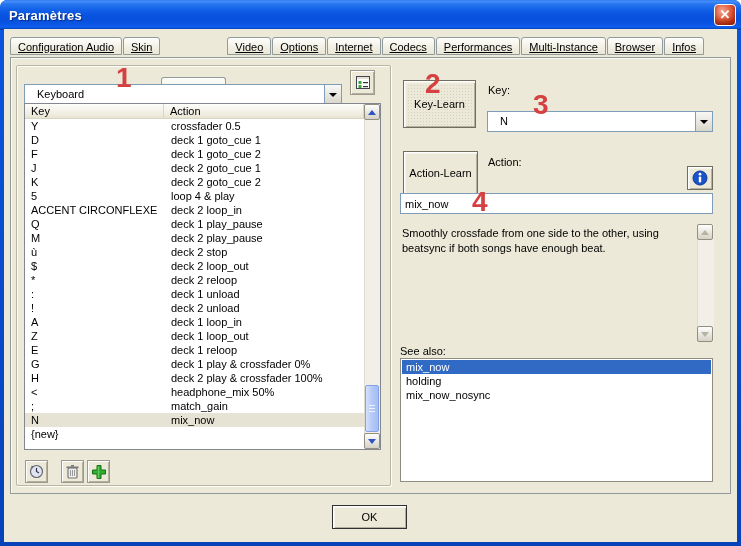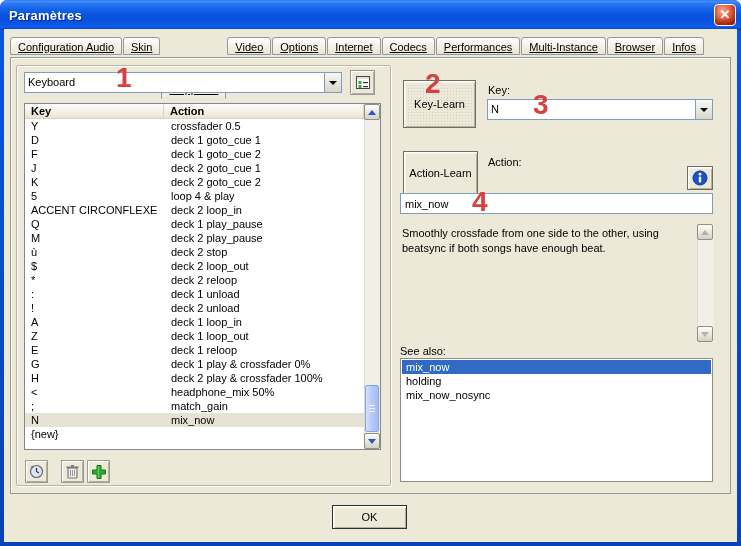--- a/index.html
+++ b/index.html
@@ -36,39 +36,39 @@
     background:linear-gradient(180deg,#fdfdf9,#f0eee1 85%, #ece9d8);
     border-bottom:1px solid #ece9d8;margin-top:40px; }
   .tab-panel { position:absolute; left:10px; top:57px; width:721px; height:437px;
     border:1px solid #919b9c; box-shadow:inset 1px 1px 0 #fbfaf3; z-index:1; }
 
   
   .group-box { position:absolute; left:16px; top:65px; width:375px; height:421px;
     border:1px solid #b8b5a4; border-radius:2px; box-shadow:1px 1px 0 #fffef6, inset 1px 1px 0 #fffef6; z-index:2; }
 
   .combo { position:absolute; background:#fff; border:1px solid #7f9db9;
-    display:flex; align-items:flex-start; padding-left:3px; z-index:4; }
+    display:flex; align-items:flex-start; padding-left:12px; z-index:4;margin-top:12px; }
   .combo-value { flex:1; line-height:19px; }
   .combo-btn { width:17px; align-self:stretch; border-left:1px solid #7f9db9;
     background:linear-gradient(180deg,#f8f8f6,#d9d6ca); display:flex; align-items:center; justify-content:center; cursor:pointer; }
   .arrow-down { width:0; height:0; border-left:4px solid transparent; border-right:4px solid transparent; border-top:4px solid #000; }
   .device-combo { left:24px; top:72px; width:318px; height:21px; }
   .key-combo   { left:487px; top:99px; width:226px; height:21px; }
 
   .small-raised { background:#ece9d8; border:1px solid #9d9a8b;
     box-shadow:inset 1px 1px 0 #fff, inset -1px -1px 0 #b3b09f; cursor:pointer;
     display:flex; align-items:center; justify-content:center; }
   .options-btn { position:absolute; left:350px; top:70px; width:25px; height:25px; z-index:4; }
 
   
   .listview { position:absolute; left:24px; top:103px; width:357px; height:347px;
     background:#fff; border:1px solid #828790; z-index:4; }
   .lv-header { position:absolute; left:0; top:0; right:16px; height:15px; display:flex; }
   .lv-hcell { background:linear-gradient(180deg,#fdfdfa,#eeebdd 80%,#e6e3d2);
-    border-right:1px solid #d8d5c2; border-bottom:1px solid #d8d5c2; padding-left:6px; line-height:14px;font-weight:bold; }
+    border-right:1px solid #d8d5c2; border-bottom:1px solid #d8d5c2; padding-left:6px; line-height:14px; }
   .lv-hcell.key { width:139px; } .lv-hcell.action { flex:1; }
   .lv-body { position:absolute; left:0; top:15px; right:16px; bottom:0; overflow:hidden; }
   .lv-row { display:flex; height:14px; line-height:14px; cursor:default; }
   .lv-row.selected { background:#e6e3d4; }
   .c-key { width:139px; padding-left:6px; white-space:nowrap; overflow:hidden; }
   .c-act { flex:1; padding-left:7px; white-space:nowrap; overflow:hidden; }
 
   
   .scrollbar { position:absolute; width:16px; background:#f1efe8;
     box-shadow:inset 1px 0 0 #dedbd0; }

